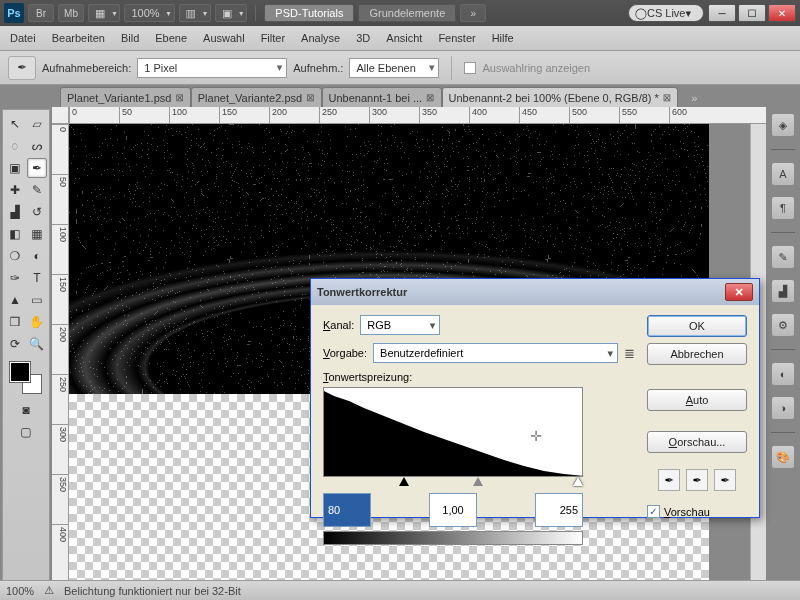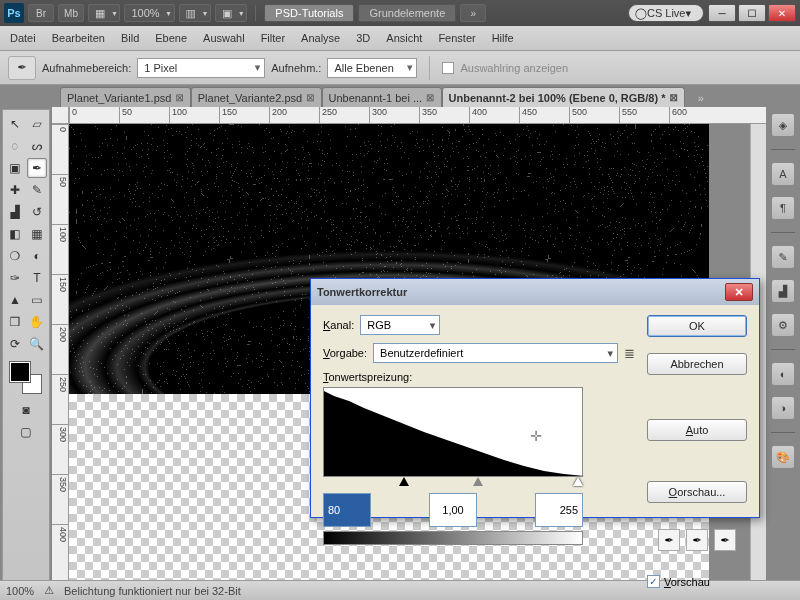--- a/index.html
+++ b/index.html
@@ -17,21 +17,21 @@
 .win-max { background:linear-gradient(#e0e0e0,#c0c0c0); }
 .win-close { background:linear-gradient(#e88,#c33); color:#fff; }
 .menubar { height:25px; background:linear-gradient(#d8d8d8,#c8c8c8); border-bottom:1px solid #999; display:flex; align-items:center; padding:0 10px; gap:16px; color:#333; }
 .optbar { height:34px; background:linear-gradient(#d8d8d8,#c8c8c8); border-bottom:1px solid #999; display:flex; align-items:center; padding:0 8px; gap:6px; color:#333; }
 .opt-icon { width:28px; height:24px; border:1px solid #aaa; background:#ddd; border-radius:3px; display:flex; align-items:center; justify-content:center; }
 .opt-dd { height:20px; padding:0 18px 0 6px; background:#fff; border:1px solid #999; position:relative; display:flex; align-items:center; }
 .opt-dd::after { content:"▾"; position:absolute; right:4px; color:#666; }
 .opt-check { width:12px; height:12px; border:1px solid #999; background:#fff; display:inline-block; }
 .tabbar { height:22px; background:#888; display:flex; align-items:flex-end; padding-left:60px; gap:0; }
 .doctab { height:20px; padding:0 6px; background:#b0b0b0; border:1px solid #777; border-bottom:none; color:#333; display:flex; align-items:center; gap:4px; font-size:10px; border-radius:3px 3px 0 0; }
-.doctab.active { background:#d0d0d0; font-weight:bold; }
+.doctab.active { background:#d0d0d0; font-weight:normal; }
 .doctab .x { font-size:10px; color:#555; }
 .docmore { width:24px; height:18px; color:#ccc; display:flex; align-items:center; justify-content:center; margin-left:4px; }
 .workspace { position:absolute; top:107px; left:0; right:0; bottom:0; display:flex; background:#888; }
 .toolbox { width:48px; background:linear-gradient(#d4d4d4,#c4c4c4); border:1px solid #999; margin:2px; display:flex; flex-direction:column; align-items:center; padding:4px 2px; gap:2px; }
 .tool-row { display:flex; gap:2px; }
 .tool { width:20px; height:20px; border:1px solid transparent; display:flex; align-items:center; justify-content:center; color:#333; font-size:12px; border-radius:2px; }
 .tool.sel { background:#fff; border-color:#888; box-shadow:inset 0 0 3px #aaa; }
 .swatches { margin-top:6px; position:relative; width:32px; height:32px; }
 .swatch-fg { position:absolute; width:20px; height:20px; background:#000; border:1px solid #fff; box-shadow:0 0 0 1px #666; }
 .swatch-bg { position:absolute; width:20px; height:20px; right:0; bottom:0; background:#fff; border:1px solid #666; }
@@ -54,21 +54,21 @@
 .right-dock { width:34px; background:#888; display:flex; flex-direction:column; align-items:center; padding-top:6px; gap:10px; }
 .dock-icon { width:24px; height:24px; background:linear-gradient(#d0d0d0,#b8b8b8); border:1px solid #888; border-radius:3px; display:flex; align-items:center; justify-content:center; color:#444; }
 .dock-sep { width:24px; height:1px; background:#666; margin:2px 0; }
 .scrollbar-v { position:absolute; top:17px; right:0; width:16px; bottom:0; background:#ddd; border-left:1px solid #aaa; }
 
 .dialog { position:absolute; left:310px; top:278px; width:450px; height:240px; background:#ece9d8; border:1px solid #1d4ed8; box-shadow:3px 3px 8px rgba(0,0,0,0.4); }
 .dlg-title { height:26px; background:linear-gradient(#cfd8e6,#b0bdd0); display:flex; align-items:center; padding:0 6px; font-weight:bold; color:#333; }
 .dlg-close { margin-left:auto; width:28px; height:18px; background:linear-gradient(#e88,#c33); border:1px solid #833; border-radius:2px; color:#fff; display:flex; align-items:center; justify-content:center; font-size:11px; }
 .dlg-body { padding:10px 12px; display:flex; gap:12px; }
 .dlg-left { flex:1; }
-.dlg-right { width:100px; display:flex; flex-direction:column; gap:16px; }
+.dlg-right { width:100px; display:flex; flex-direction:column; gap:6px; }
 .dlg-btn { height:22px; background:linear-gradient(#fdfdfd,#e4e4e4); border:1px solid #888; border-radius:3px; display:flex; align-items:center; justify-content:center; color:#222; }
 .dlg-btn.primary { border:1px solid #3a72b8; box-shadow:0 0 0 1px #8bb8e8 inset; }
 .dlg-row { display:flex; align-items:center; gap:6px; margin-bottom:8px; }
 .dlg-dd { height:20px; background:#fff; border:1px solid #7a9ac0; padding:0 18px 0 6px; position:relative; display:flex; align-items:center; flex:1; }
 .dlg-dd::after { content:"▾"; position:absolute; right:4px; color:#555; }
 .underline { text-decoration:underline; }
 .histogram { width:260px; height:90px; background:#fff; border:1px solid #888; margin-top:4px; position:relative; }
 .histo-shape { position:absolute; bottom:0; left:0; width:260px; height:90px; }
 .histo-sliders { position:relative; width:260px; height:12px; margin-top:0; }
 .tri { position:absolute; top:0; width:0; height:0; border-left:5px solid transparent; border-right:5px solid transparent; }
@@ -118,21 +118,21 @@
   <span>Analyse</span>
   <span>3D</span>
   <span>Ansicht</span>
   <span>Fenster</span>
   <span>Hilfe</span>
 </div>
 
 <div class="optbar">
   <div class="opt-icon">✒</div>
   <span>Aufnahmebereich:</span>
-  <div class="opt-dd" style="width:128px">
+  <div class="opt-dd" style="width:150px">
       <span>1 Pixel</span>
     </div>
   <span>Aufnehm.:</span>
   <div class="opt-dd" style="width:90px">
       <span>Alle Ebenen</span>
     </div>
   <div style="width:1px;height:24px;background:#aaa;margin:0 6px;"></div>
   <span class="opt-check"></span>
   <span style="color:#888">Auswahlring anzeigen</span>
 </div>

